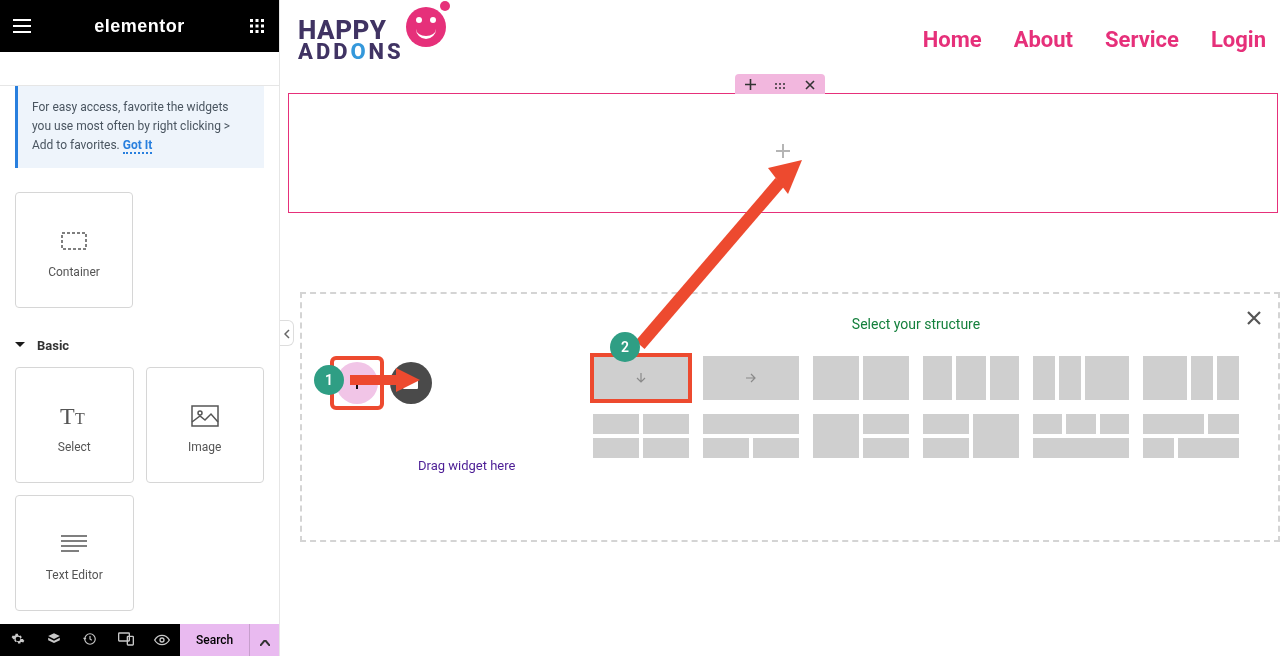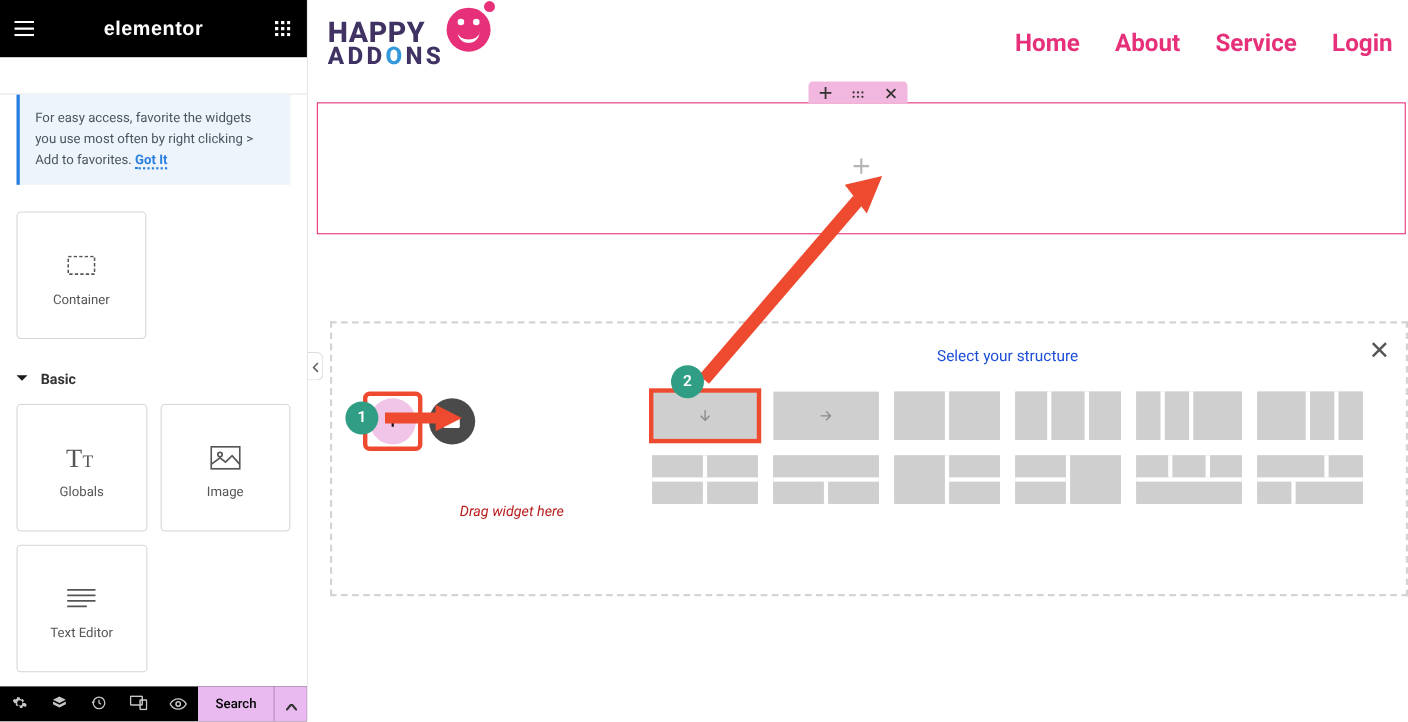--- a/index.html
+++ b/index.html
@@ -69,26 +69,26 @@
   
   .collapse-handle { position:absolute; top:320px; left:0; width:14px; height:26px; background:#fff; border:1px solid #ddd; border-left:none; border-radius:0 6px 6px 0; display:flex; align-items:center; justify-content:center; color:#666; cursor:pointer; z-index:30; }
 
   
   .empty-section { position:absolute; top:292px; left:20px; right:0; height:250px; border:2px dashed #d4d4d4; }
 
   .add-area { position:absolute; top:356px; left:50px; display:flex; align-items:center; gap:6px; }
   .add-plus-btn { position:relative; width:42px; height:42px; border-radius:50%; background:#f1c5e7; display:flex; align-items:center; justify-content:center; color:#111; cursor:pointer; font-weight:700; font-size:18px; z-index:2;}
   .add-plus-wrap { border:4px solid #ed4a2f; border-radius:6px; padding:2px; }
   .folder-btn { width:42px; height:42px; border-radius:50%; background:#4a4a4a; display:flex; align-items:center; justify-content:center; color:#fff; cursor:pointer; }
-  .drag-text { position:absolute; top:458px; left:138px; font-size:13px; font-style:italic; color:#b91c1c; }
+  .drag-text { position:absolute; top:458px; left:138px; font-size:13px; color:#4c1d95; }
 
   
   .structure { position:absolute; top:306px; left:280px; right:8px; bottom: auto; padding: 10px 20px 30px; }
   .structure-close { position:absolute; top:4px; right:10px; color:#555; cursor:pointer; }
-  .structure-title { text-align:center; font-size:14px; color:#1d4ed8; margin-bottom: 24px; }
+  .structure-title { text-align:center; font-size:14px; color:#15803d; margin-bottom: 24px; }
   .struct-grid { display:grid; grid-template-columns: repeat(6, 96px); gap: 14px; justify-content:center; }
   .struct-item { width:96px; height:44px; background:#cfcfcf; display:flex; cursor:pointer; }
   .struct-item.selected { outline:4px solid #ed4a2f; outline-offset:-1px; }
   .struct-item .col { background:#cfcfcf; }
   .struct-item .gap { width:4px; background:#fff; }
   
   .struct-item .stackwrap { display:flex; flex-direction:column; width:100%; }
   .struct-item .row { display:flex; flex:1; }
 
   .struct-arrow { position:absolute; width:14px; height:14px; display:flex; align-items:center; justify-content:center; color:#8a8a8a; pointer-events:none; }
@@ -155,21 +155,21 @@
         <span style="margin-left:6px">Basic</span>
       </div>
       <div class="grid-2">
         <div class="widget-card">
           <div class="w-icon">
             <svg width="28" height="24" viewBox="0 0 28 24">
                 <text x="0" y="20" font-family="Georgia,serif" font-size="24" fill="#555">T</text>
                 <text x="15" y="20" font-family="Georgia,serif" font-size="16" fill="#555">T</text>
               </svg>
           </div>
-          <div class="w-label">Globals</div>
+          <div class="w-label">Select</div>
         </div>
         <div class="widget-card">
           <div class="w-icon">
             <svg width="28" height="22" viewBox="0 0 28 22" fill="none" stroke="#555" stroke-width="1.5">
                 <rect x="1" y="1" width="26" height="20"></rect>
                 <circle cx="9" cy="8" r="2"></circle>
                 <path d="M1 17 L9 11 L14 15 L20 9 L27 17"></path>
               </svg>
           </div>
           <div class="w-label">Image</div>

